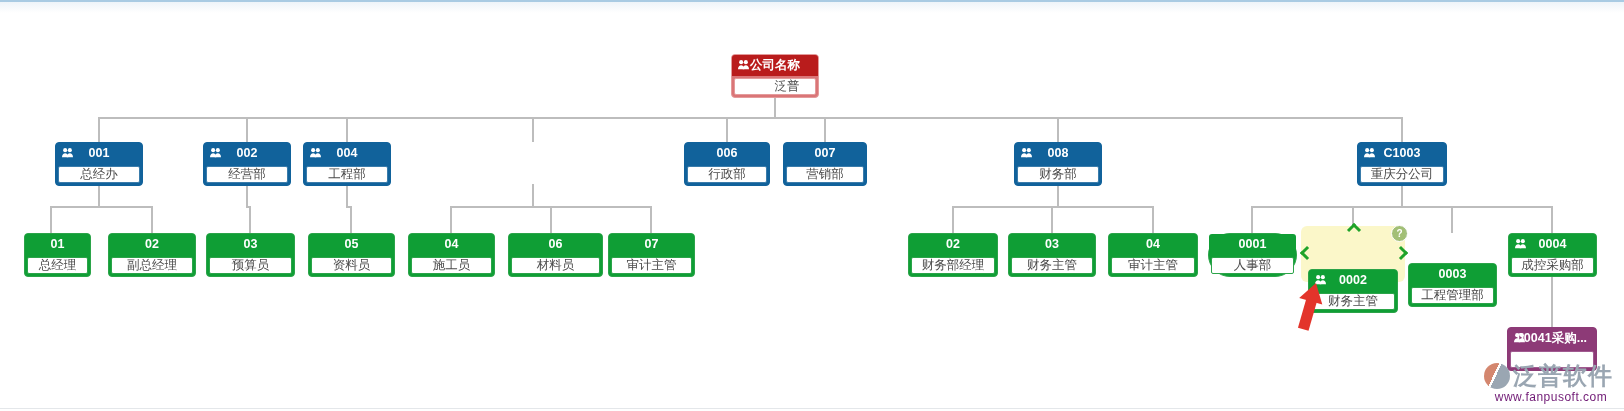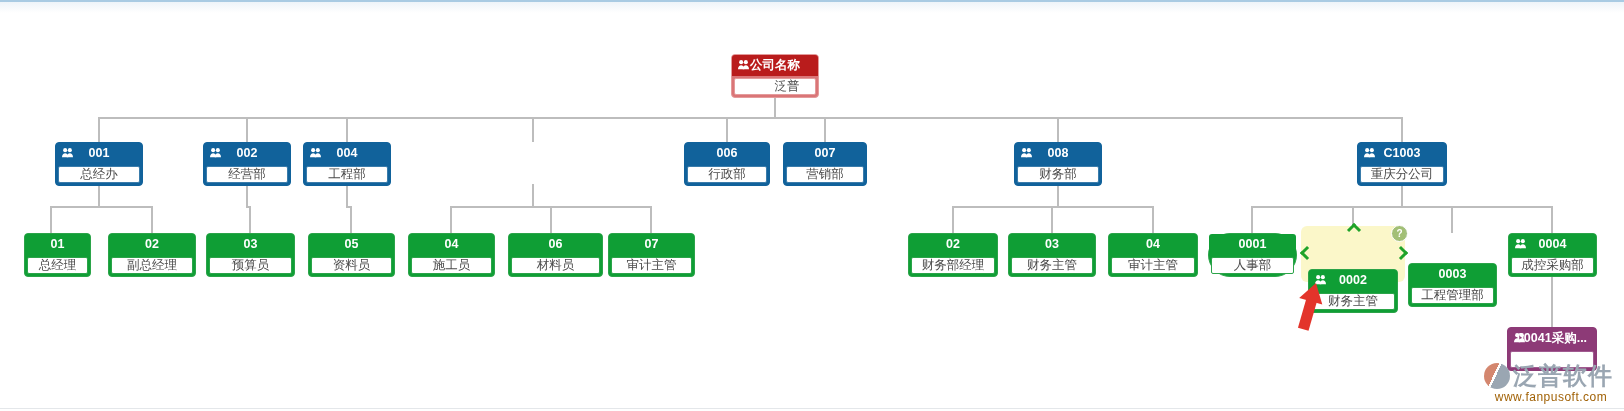--- a/index.html
+++ b/index.html
@@ -57,21 +57,21 @@
     border-left:12px solid transparent;border-right:12px solid transparent;
     border-bottom:19px solid #e3342b;}
   .red-arrow .tail{width:11px;height:30px;margin:-1px auto 0;background:#e3342b;}
 
   .watermark{position:absolute;left:1484px;top:363px;width:134px;}
   .wm-row{display:flex;align-items:center;}
   .wm-logo{width:26px;height:26px;border-radius:50%;flex:0 0 26px;
     background:linear-gradient(115deg,#d4876f 40%,#ffffff 40%,#ffffff 47%,#9aa6b2 47%);}
   .wm-brand{font-size:24px;font-weight:bold;color:#9aa6b2;letter-spacing:1px;
     line-height:26px;margin-left:3px;white-space:nowrap;}
-  .wm-url{font-size:12px;color:#a16207;text-align:center;margin-top:1px;
+  .wm-url{font-size:12px;color:#701a75;text-align:center;margin-top:1px;
     letter-spacing:.5px;white-space:nowrap;}
 </style>
 </head>
 <body>
 
 <div class="stage">
   <div class="topbar"></div>
   <div class="topbar-fade"></div>
 
   <svg class="lines" width="1624" height="411">

